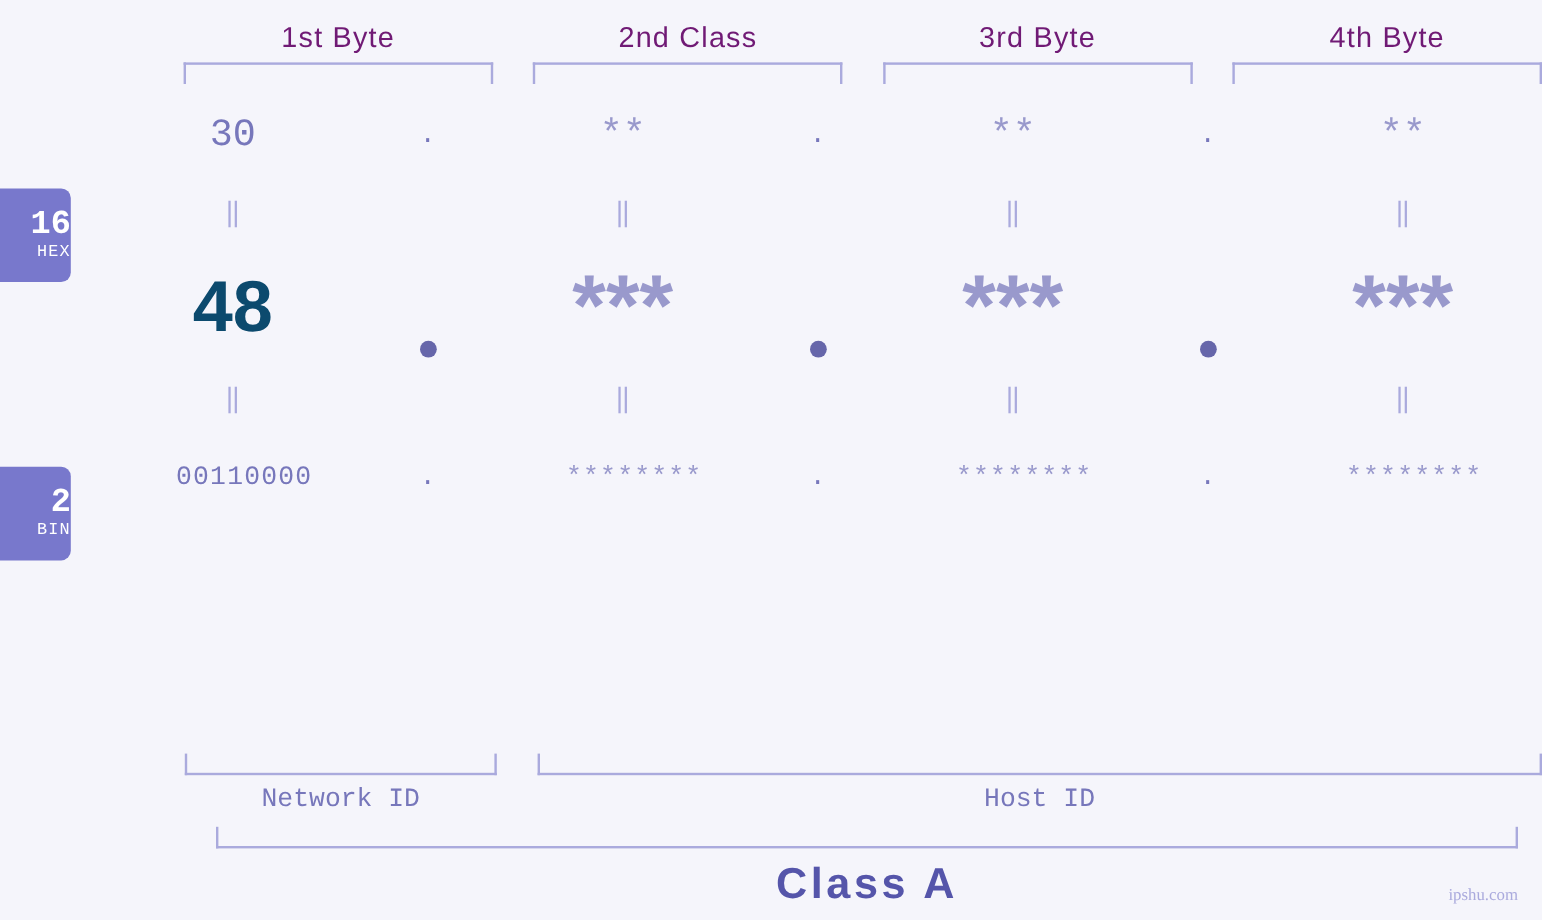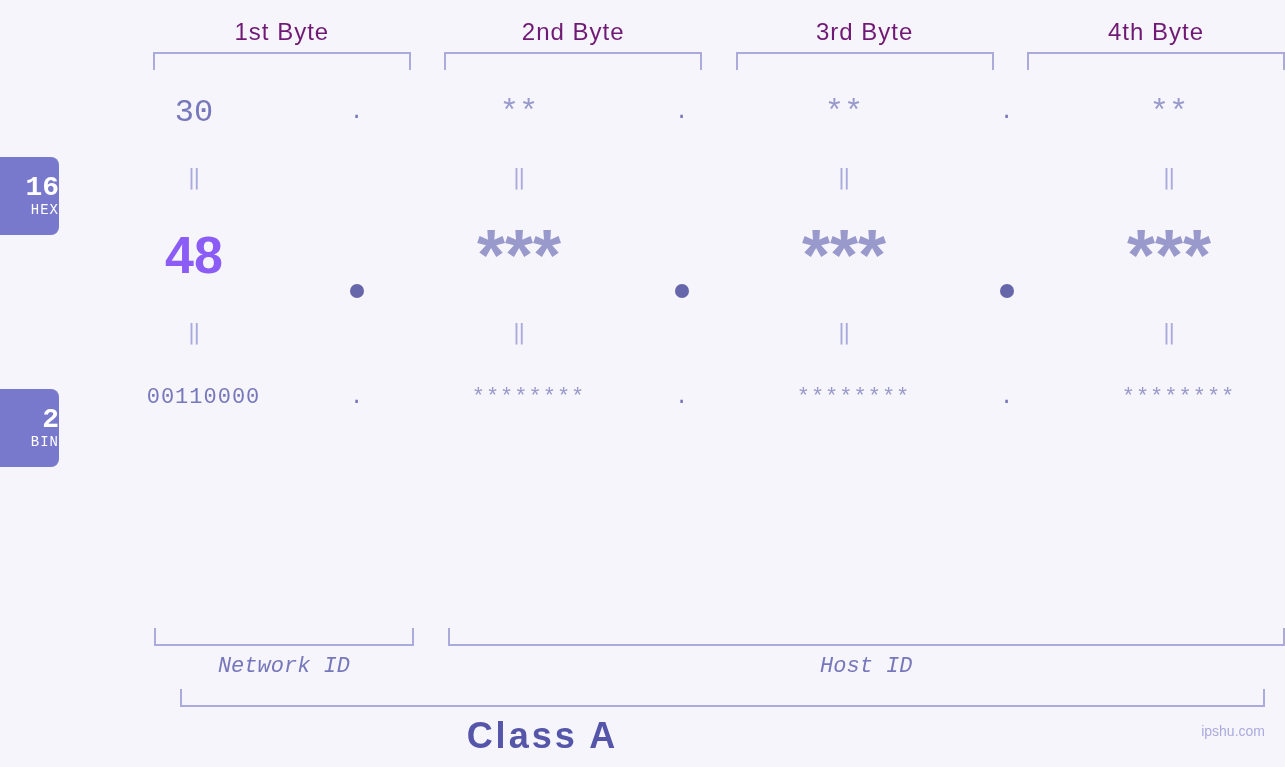--- a/index.html
+++ b/index.html
@@ -111,24 +111,24 @@
       color: #7777bb;
     }
 
     .hex-val.unknown {
       color: #9999cc;
       font-size: 32px;
     }
 
     
     .dec-val {
-      font-size: 52px;
+      font-size: 60px;
       font-weight: bold;
       font-family: Arial, sans-serif;
-      color: #8b5cf6;
+      color: #0c4a6e;
     }
 
     .dec-val.unknown {
       font-size: 72px;
       color: #9999cc;
     }
 
     
     .bin-val {
       font-size: 22px;
@@ -162,25 +162,25 @@
       width: 870px;
       height: 18px;
       border-left: 2px solid #aaaadd;
       border-bottom: 2px solid #aaaadd;
       border-right: 2px solid #aaaadd;
     }
 
     
     .watermark {
       position: absolute;
-      bottom: 28px;
+      bottom: 12px;
       right: 20px;
       color: #aaaadd;
       font-size: 14px;
-      font-family: Liberation Sans, sans-serif;
+      font-family: Liberation Serif, serif;
     }
 
     
     .byte-stack {
       display: flex;
       flex-direction: column;
       align-items: center;
       justify-content: flex-start;
       width: 270px;
     }
@@ -214,21 +214,21 @@
   </style>
 </head>
 <body>
 
 <div class="container">
 
   <div class="byte-headers">
     <div class="byte-header-spacer"></div>
     <div class="byte-header">1st Byte</div>
     <div style="width:35px"></div>
-    <div class="byte-header">2nd Byte</div>
+    <div class="byte-header">2nd Class</div>
     <div style="width:35px"></div>
     <div class="byte-header">3rd Byte</div>
     <div style="width:35px"></div>
     <div class="byte-header">4th Byte</div>
   </div>
 
   <div class="brackets-row">
     <div class="bracket-spacer"></div>
     <div class="bracket"></div>
     <div style="width:35px"></div>
@@ -357,33 +357,33 @@
 
   <div style="display:flex; flex-direction:column; width:100%; align-items:center; margin-top:4px;">
 
     <div style="display:flex; width:100%; justify-content:center; align-items:flex-end;">
       <div style="width:160px;"></div>
       <div class="bottom-bracket-network"></div>
       <div style="width:35px;"></div>
       <div class="bottom-bracket-host"></div>
     </div>
 
-    <div style="display:flex; width:100%; justify-content:center; margin-top:8px;font-style:italic;">
+    <div style="display:flex; width:100%; justify-content:center; margin-top:8px;">
       <div style="width:160px;"></div>
       <div style="width:270px; text-align:center; color:#7777bb; font-size:22px; font-family:'Courier New',monospace;">Network ID</div>
       <div style="width:35px;"></div>
       <div style="width:870px; text-align:center; color:#7777bb; font-size:22px; font-family:'Courier New',monospace;">Host ID</div>
     </div>
 
     <div style="display:flex; width:100%; justify-content:center; margin-top:10px;">
       <div style="width:160px;"></div>
       <div style="width:1085px; height:18px; border-left:2px solid #aaaadd; border-bottom:2px solid #aaaadd; border-right:2px solid #aaaadd;"></div>
     </div>
 
-    <div style="display:flex; width:100%; justify-content:center; margin-top:8px; margin-bottom:10px;flex-direction:column;">
+    <div style="display:flex; width:100%; justify-content:center; margin-top:8px; margin-bottom:10px;">
       <div style="width:160px;"></div>
       <div style="width:1085px; text-align:center; color:#5555aa; font-size:36px; font-family:Arial,sans-serif; font-weight:bold; letter-spacing:3px;">Class A</div>
     </div>
   </div>
 
   <div class="watermark">ipshu.com</div>
 
 </div>
 
 </body></html>

